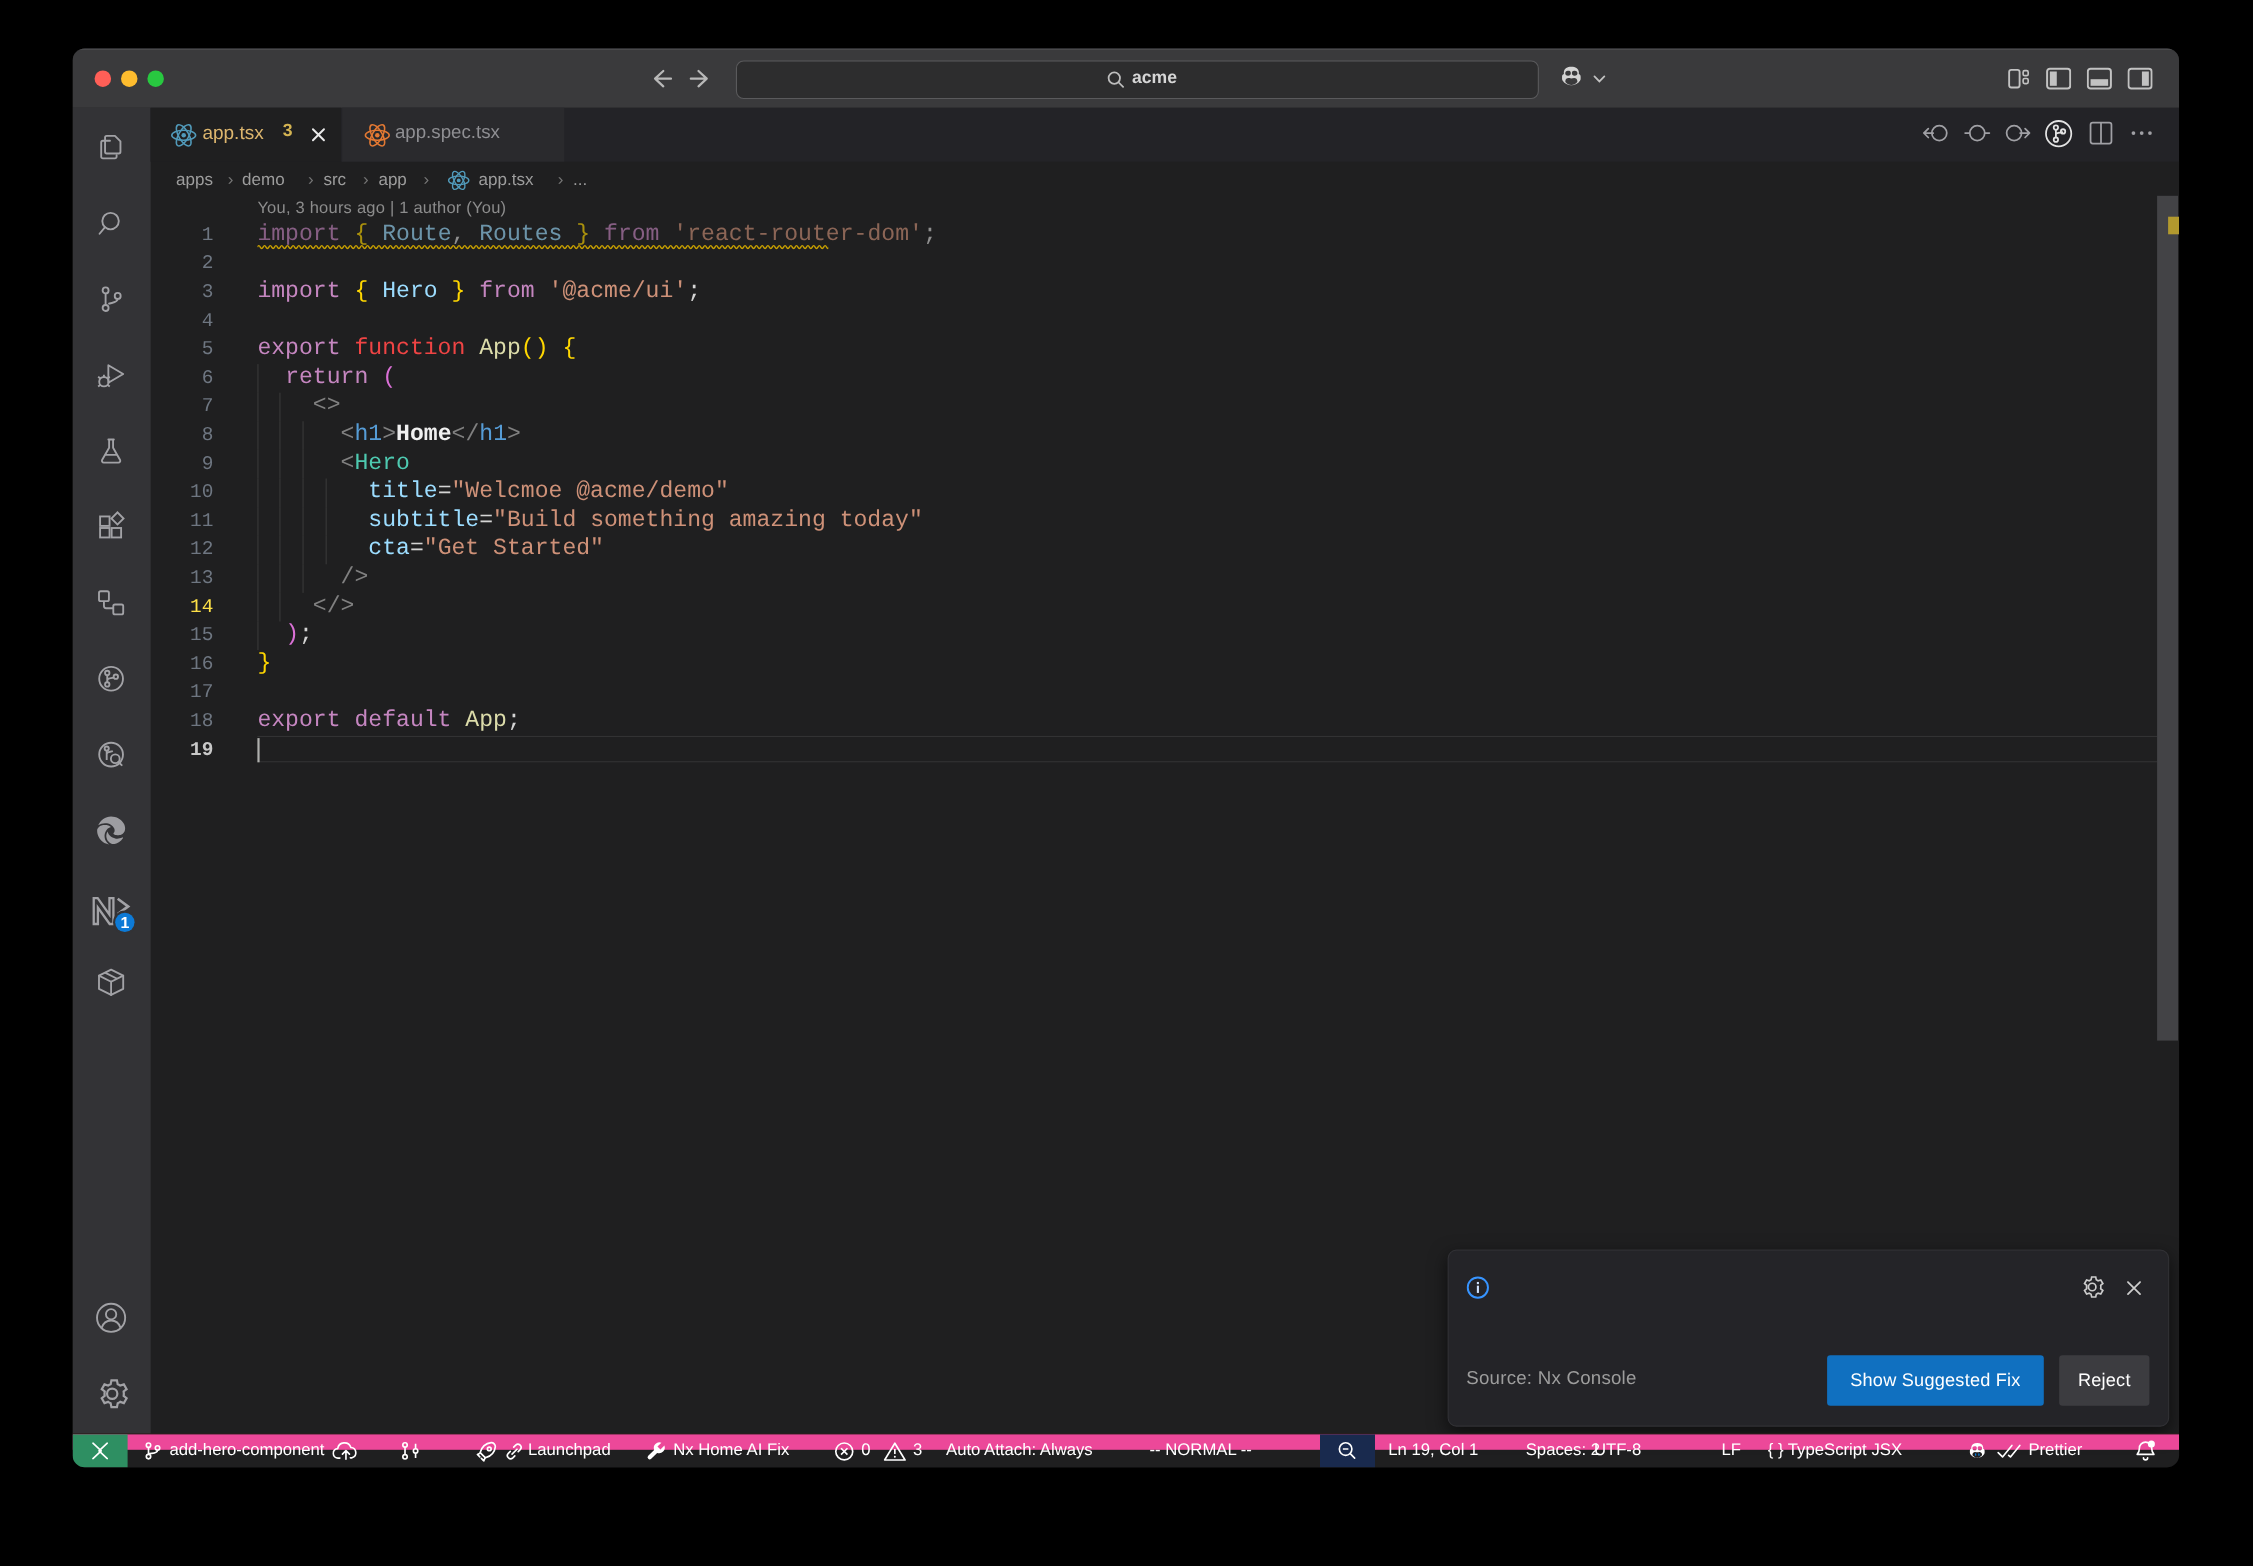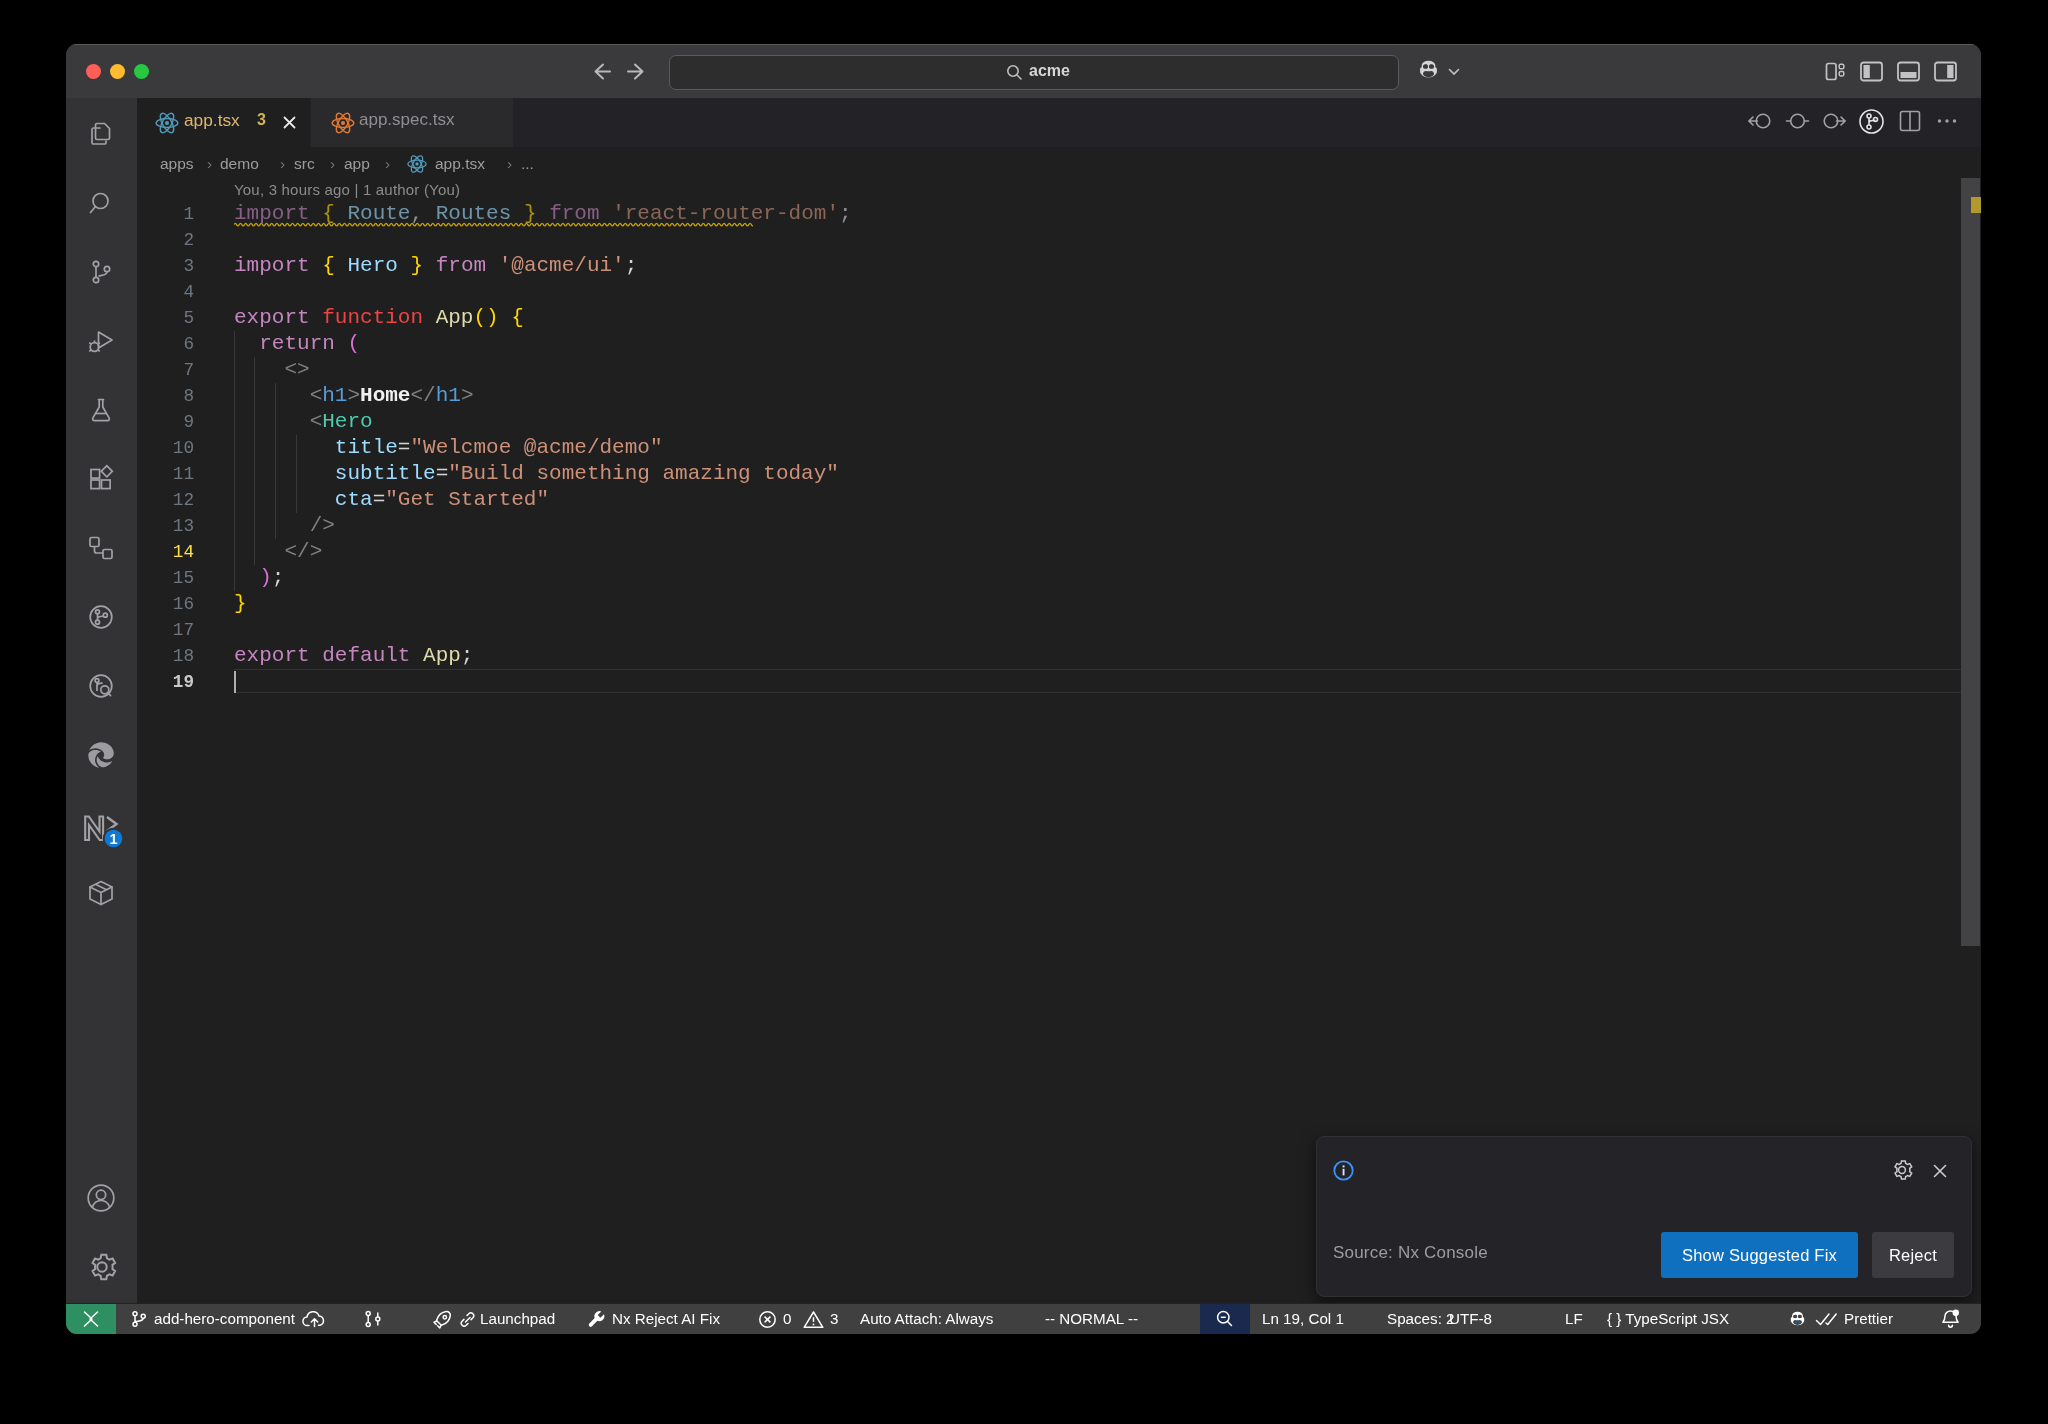--- a/index.html
+++ b/index.html
@@ -283,21 +283,21 @@
     <svg style="position:absolute;left:615px;top:26px" width="16" height="16" viewBox="0 0 16 16">
         <path d="M2.5 2.5 L13.5 13.5 M13.5 2.5 L2.5 13.5" stroke="#cccccc" stroke-width="1.6" stroke-linecap="round"></path>
       </svg>
     <div style="position:absolute;left:16px;top:101px;height:30px;line-height:30px;font-size:17px;letter-spacing:0.2px;color:#9d9d9d">Source: Nx Console</div>
     <div style="position:absolute;left:344px;top:95px;width:197px;height:46px;line-height:46px;text-align:center;color:#fff;font-size:16.5px;letter-spacing:0.2px;border-radius:3px;background:#1070c0">Show Suggested Fix</div>
     <div style="position:absolute;left:555px;top:95px;width:82px;height:46px;line-height:46px;text-align:center;color:#fff;font-size:16.5px;letter-spacing:0.2px;border-radius:3px;background:#3c3c40">Reject</div>
   </div>
 
   <div style="position:absolute;left:0;top:1259px;width:100%;height:1px;background:#2e1d1d"></div>
 
-  <div style="position:absolute;left:0;top:1260px;width:100%;height:30px;background:#404040;color:#fff;font-size:15.2px">
+  <div style="position:absolute;left:0;top:1260px;width:100%;height:14px;background:#ec4899;color:#fff;font-size:15.2px">
   <div style="position:absolute;left:0;top:0;width:50px;height:30px;background:#2e8f62"></div>
   <svg style="position:absolute;left:15px;top:7px" width="20" height="16" viewBox="0 0 20 16">
         <path d="M3.5 1 L11 8 L3.5 15" stroke="#fff" stroke-width="1.5" fill="none" stroke-linecap="round" stroke-linejoin="round"></path>
         <path d="M16.5 1 L9 8 L16.5 15" stroke="#fff" stroke-width="1.5" fill="none" stroke-linecap="round" stroke-linejoin="round"></path>
       </svg>
   <svg style="position:absolute;left:64px;top:6px" width="18" height="18" viewBox="0 0 18 18">
         <circle cx="5" cy="3.8" r="2" stroke="#fff" stroke-width="1.5" fill="none"></circle>
         <circle cx="5" cy="14.2" r="2" stroke="#fff" stroke-width="1.5" fill="none"></circle>
         <circle cx="13.2" cy="6.3" r="2" stroke="#fff" stroke-width="1.5" fill="none"></circle>
         <path d="M5 5.8 v6.4 M13.2 8.3 c0 3 -4.2 2.6 -8.2 3.5" stroke="#fff" stroke-width="1.5" fill="none"></path>
@@ -320,21 +320,21 @@
       </svg>
   <svg style="position:absolute;left:392px;top:7px" width="19" height="17" viewBox="0 0 19 17">
         <path d="M7.5 11 l4.5 -4.5" stroke="#fff" stroke-width="1.5" fill="none" stroke-linecap="round" stroke-linejoin="round"></path>
         <path d="M9 4.5 l1.8 -1.8 a2.9 2.9 0 0 1 4.1 4.1 l-1.8 1.8" stroke="#fff" stroke-width="1.5" fill="none" stroke-linecap="round" stroke-linejoin="round"></path>
         <path d="M10 12.5 l-1.8 1.8 a2.9 2.9 0 0 1 -4.1 -4.1 l1.8 -1.8" stroke="#fff" stroke-width="1.5" fill="none" stroke-linecap="round" stroke-linejoin="round"></path>
       </svg>
   <div class="sit" style="left:414px">Launchpad</div>
   <svg style="position:absolute;left:521px;top:6px" width="19" height="19" viewBox="0 0 19 19">
         <path d="M17 4.2 l-3.6 3.6 -2.7 -2.7 3.6 -3.6 a5.1 5.1 0 0 0 -6.6 6.6 l-5.4 5.4 a1.9 1.9 0 0 0 2.7 2.7 l5.4 -5.4 a5.1 5.1 0 0 0 6.6 -6.6z" fill="#fff"></path>
       </svg>
-  <div class="sit" style="left:546px">Nx Reject AI Fix</div>
+  <div class="sit" style="left:546px">Nx Home AI Fix</div>
   <svg style="position:absolute;left:692px;top:6px" width="19" height="19" viewBox="0 0 19 19">
         <circle cx="9.5" cy="9.5" r="7.7" stroke="#fff" stroke-width="1.5" fill="none"></circle>
         <path d="M6.6 6.6 l5.8 5.8 M12.4 6.6 l-5.8 5.8" stroke="#fff" stroke-width="1.5" fill="none"></path>
       </svg>
   <div class="sit" style="left:717px">0</div>
   <svg style="position:absolute;left:737px;top:6px" width="21" height="19" viewBox="0 0 21 19">
         <path d="M10.5 2 L19.8 17.3 H1.2 Z" stroke="#fff" stroke-width="1.5" fill="none" stroke-linecap="round" stroke-linejoin="round"></path>
         <path d="M10.5 7.3 v4.6" stroke="#fff" stroke-width="1.5" fill="none"></path>
         <circle cx="10.5" cy="14.4" r="0.9" fill="#fff"></circle>
       </svg>

